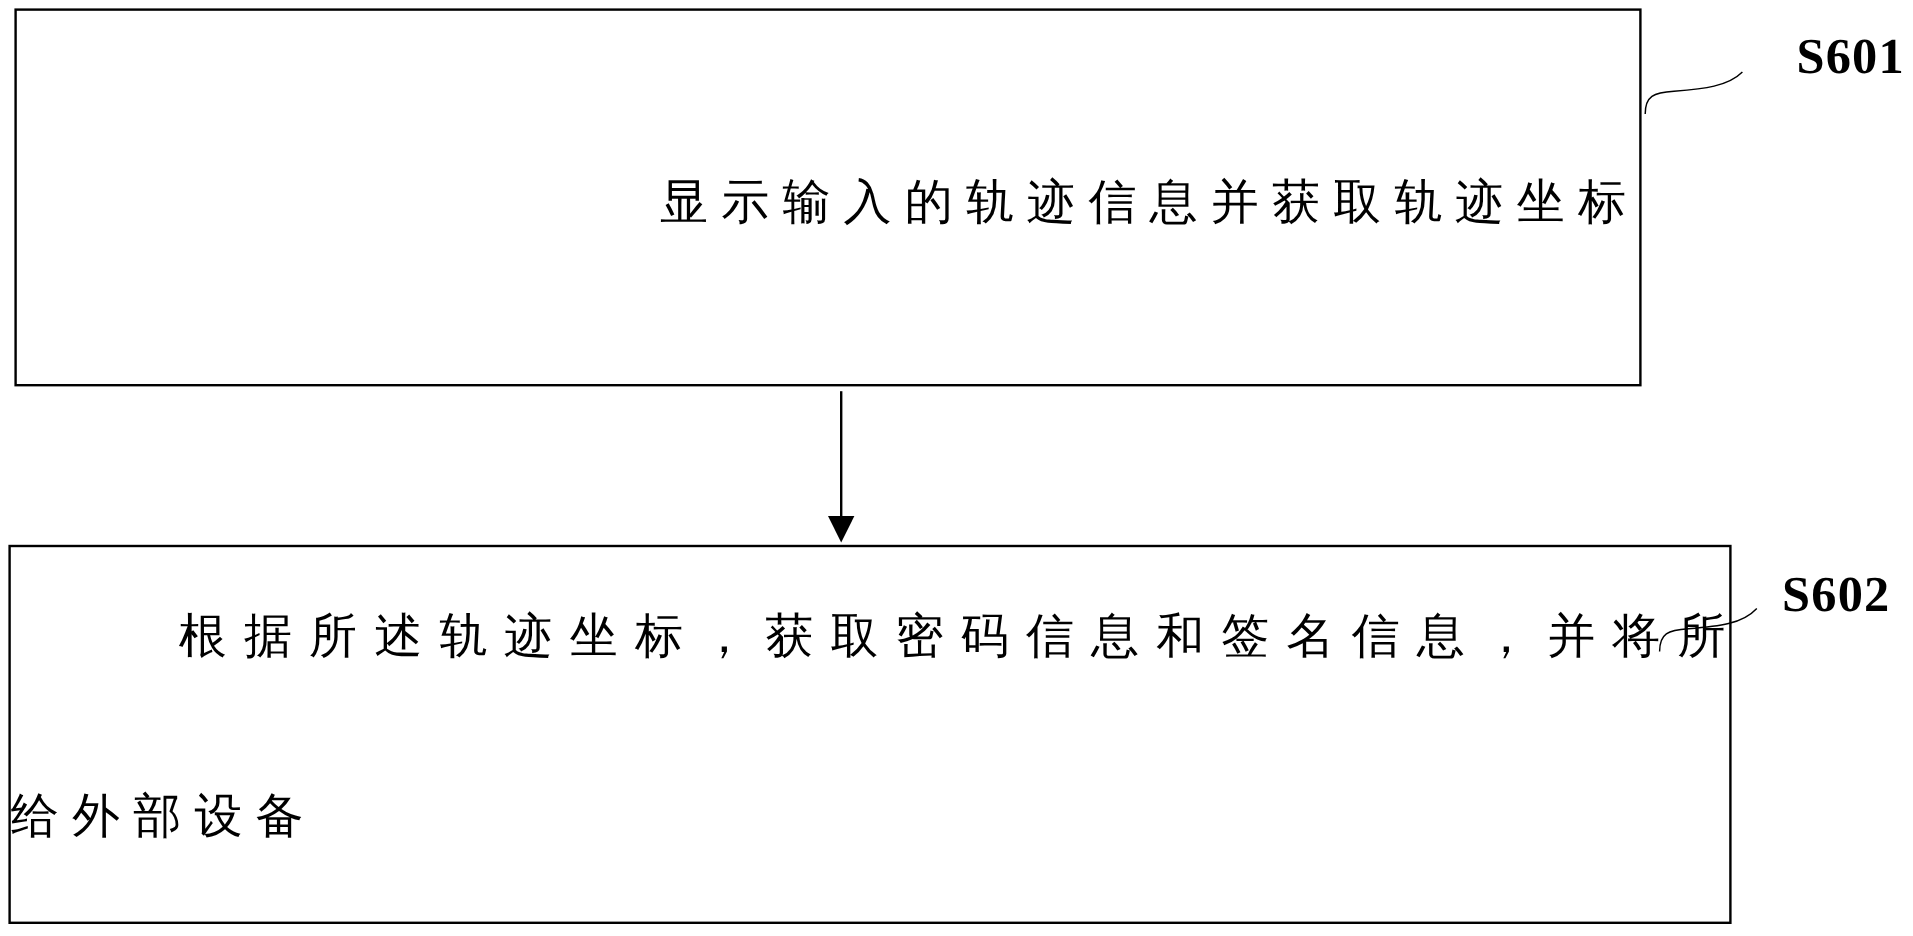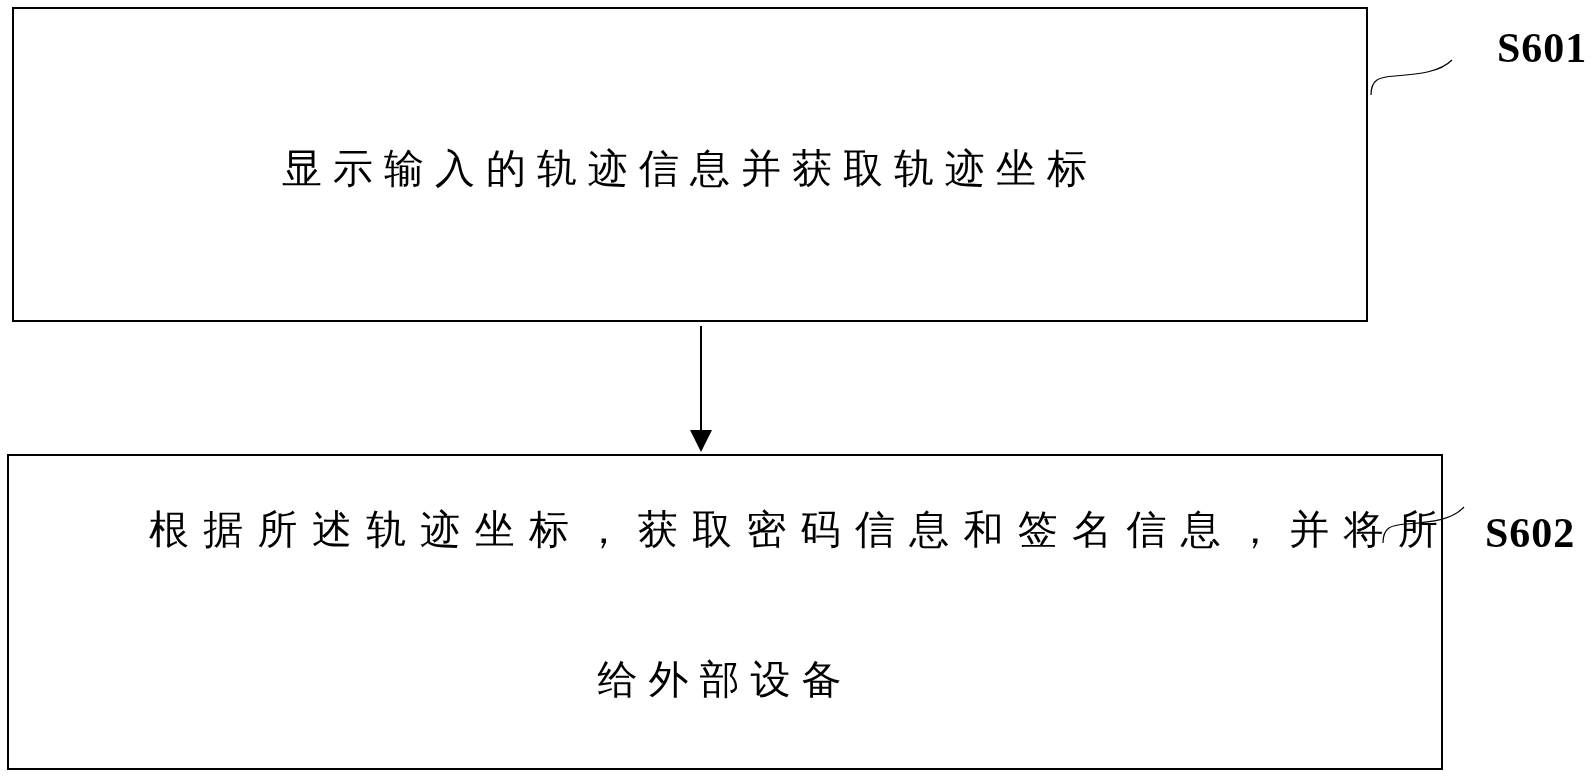--- a/index.html
+++ b/index.html
@@ -1,30 +1,30 @@
 <!DOCTYPE html>
 <html><head>
 <meta charset="utf-8">
 <style>
   html, body { margin:0; padding:0; background:#ffffff; }
   body { width:1594px; height:780px; position:relative; overflow:hidden;
          font-family: "DejaVu Serif", "Liberation Serif", serif; color:#000; }
   .box { position:absolute; border:2px solid #000; box-sizing:border-box; background:#fff; }
   #box1 { left:12px; top:7px; width:1356px; height:315px; }
   #box2 { left:7px; top:454px; width:1436px; height:316px; }
-  .text1 { position:absolute; left:0; right:0; top:132px; text-align:center;
+  .text1 { position:absolute; left:0; right:0; top:132px; text-align:right;
            font-size:40px; letter-spacing:11px; white-space:nowrap; }
   .line { position:absolute; white-space:nowrap; font-size:40px; }
   #l1 { left:140px; top:46px; letter-spacing:14.3px; }
   #l2 { left:12px; top:120px; letter-spacing:13.6px; }
-  #l3 { left:0; right:0; top:196px; text-align:center; letter-spacing:11px; }
+  #l3 { left:0; right:0; top:196px; text-align:left; letter-spacing:11px; }
   .label { position:absolute; font-family:"Liberation Serif","DejaVu Serif",serif;
            font-weight:bold; font-size:42px; letter-spacing:1px; }
   #lab1 { left:1497px; top:24px; }
-  #lab2 { left:1485px; top:472px;margin-top:37px; }
+  #lab2 { left:1485px; top:472px; }
   svg.conn { position:absolute; left:0; top:0; }
 </style>
 </head>
 <body>
 
 <div class="box" id="box1">
   <div class="text1">显示输入的轨迹信息并获取轨迹坐标</div>
 </div>
 
 <div class="box" id="box2">

